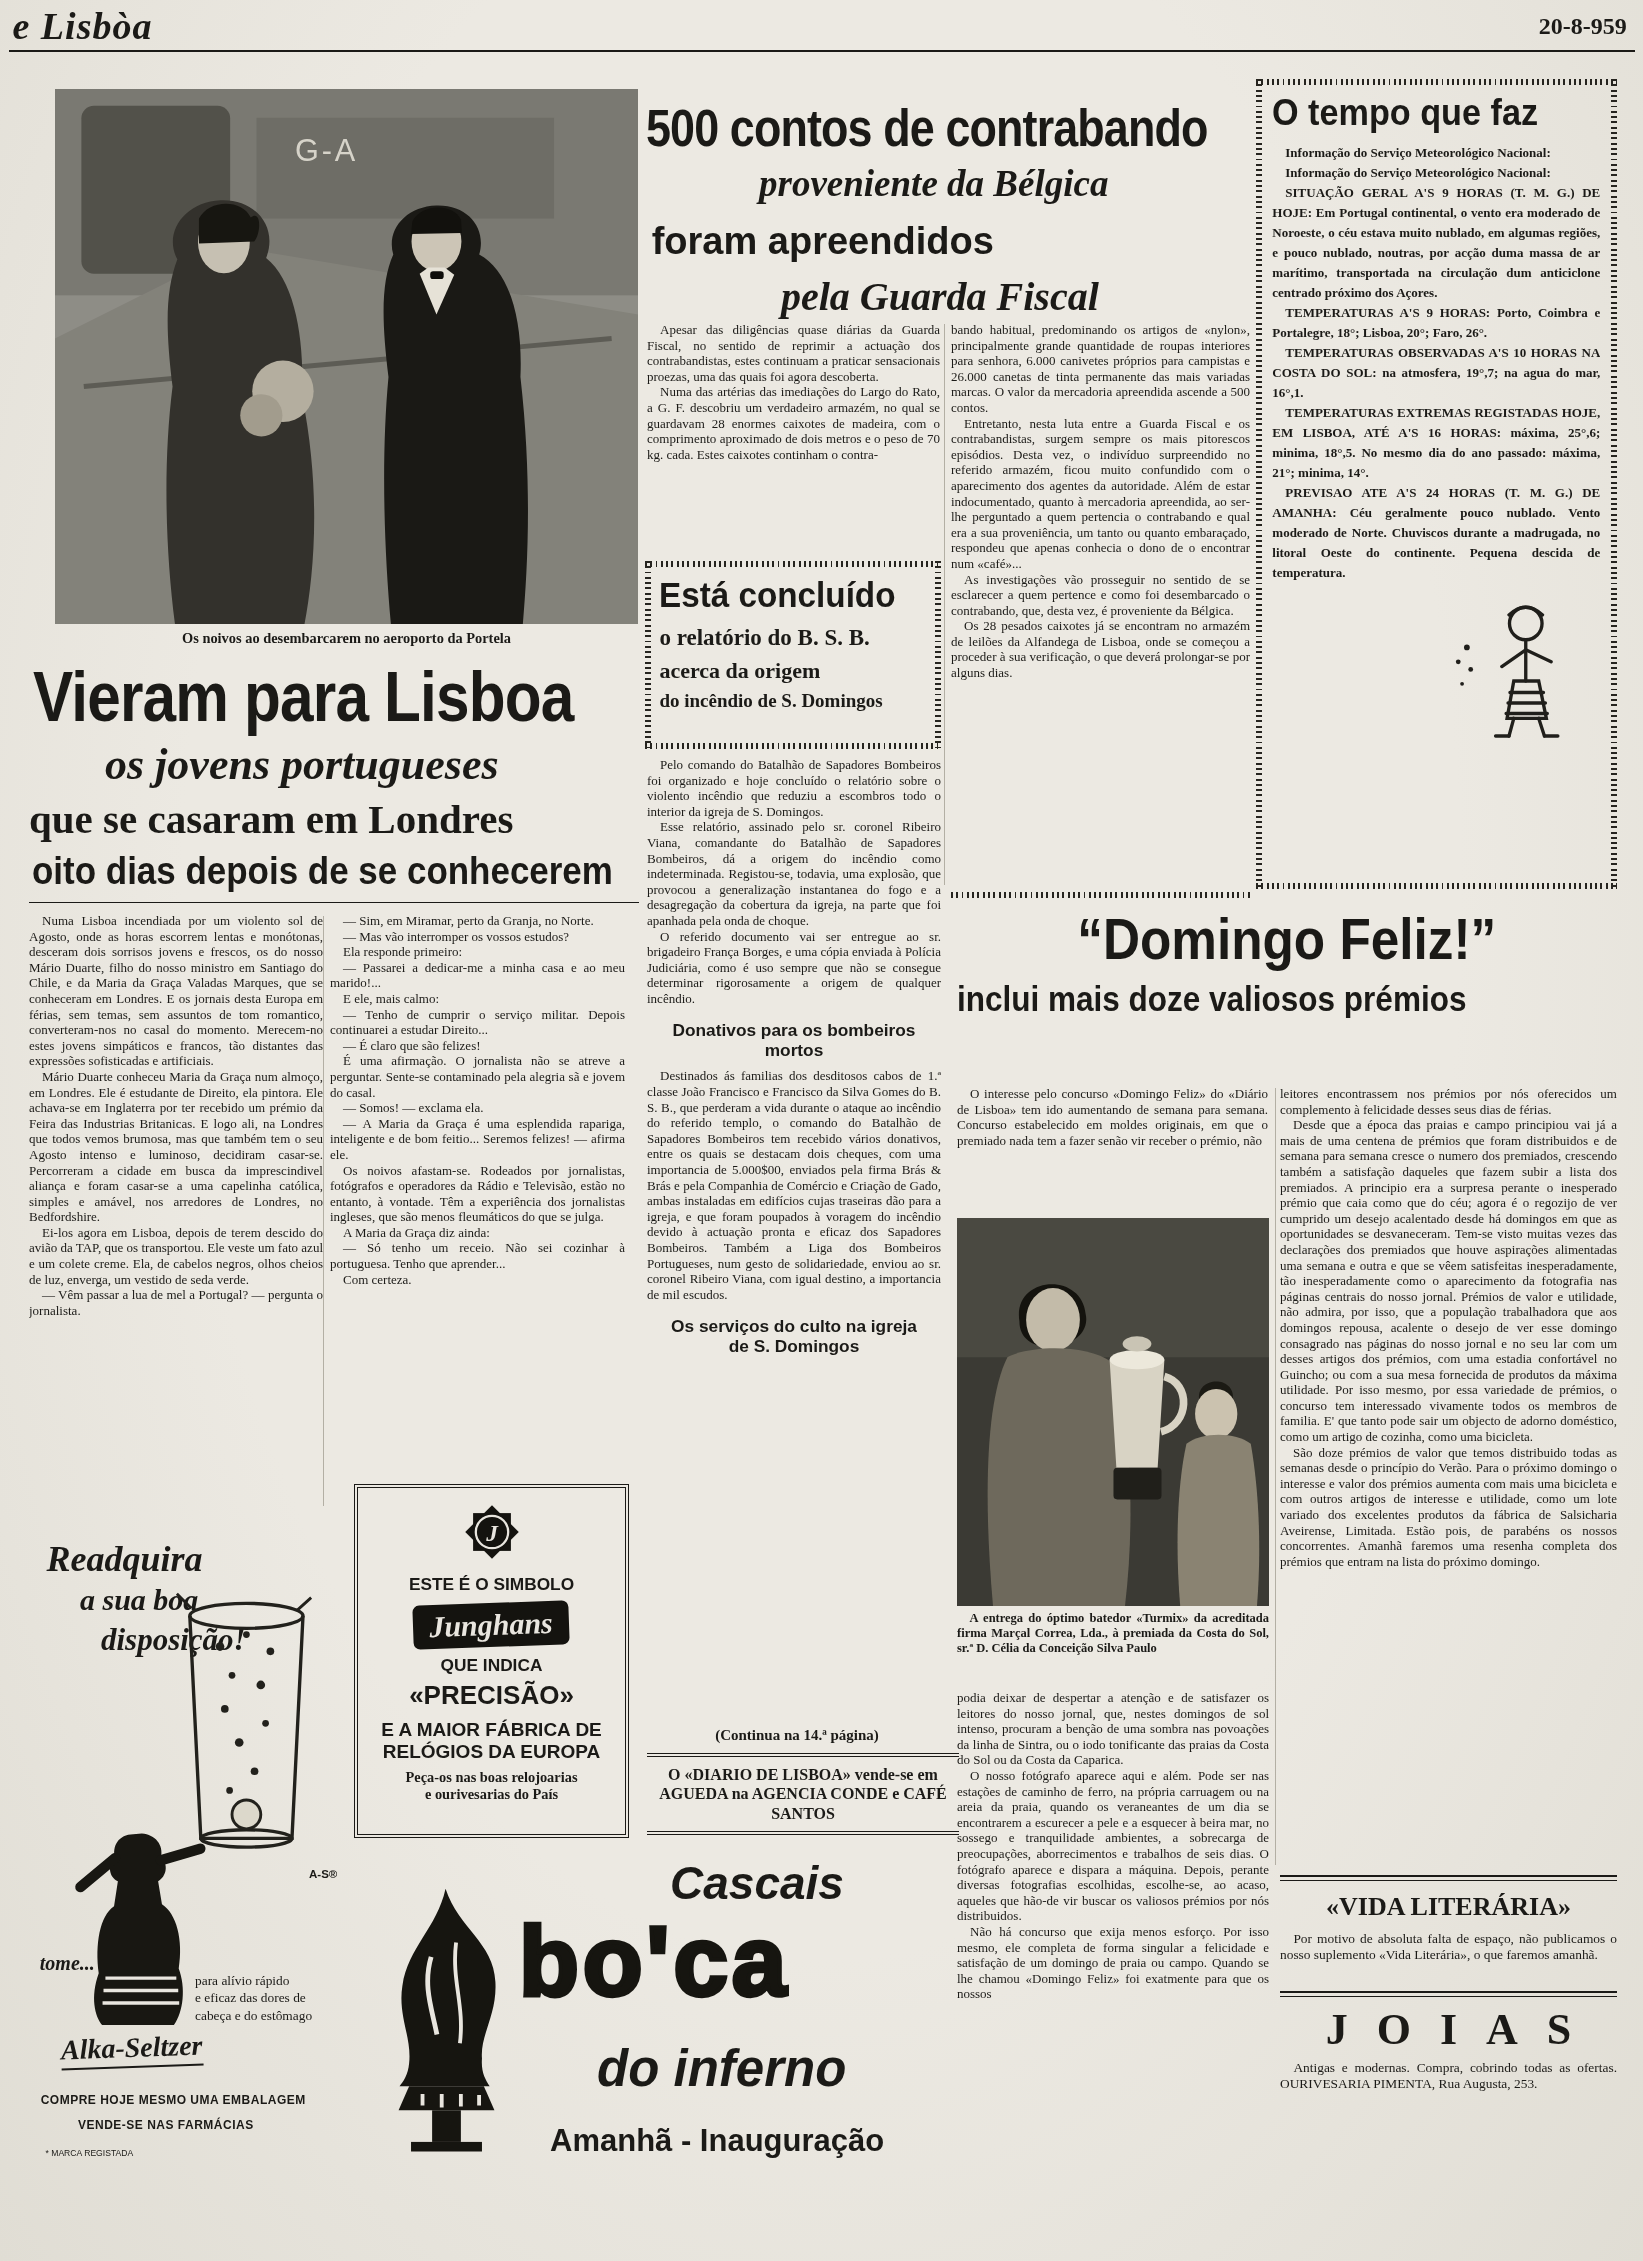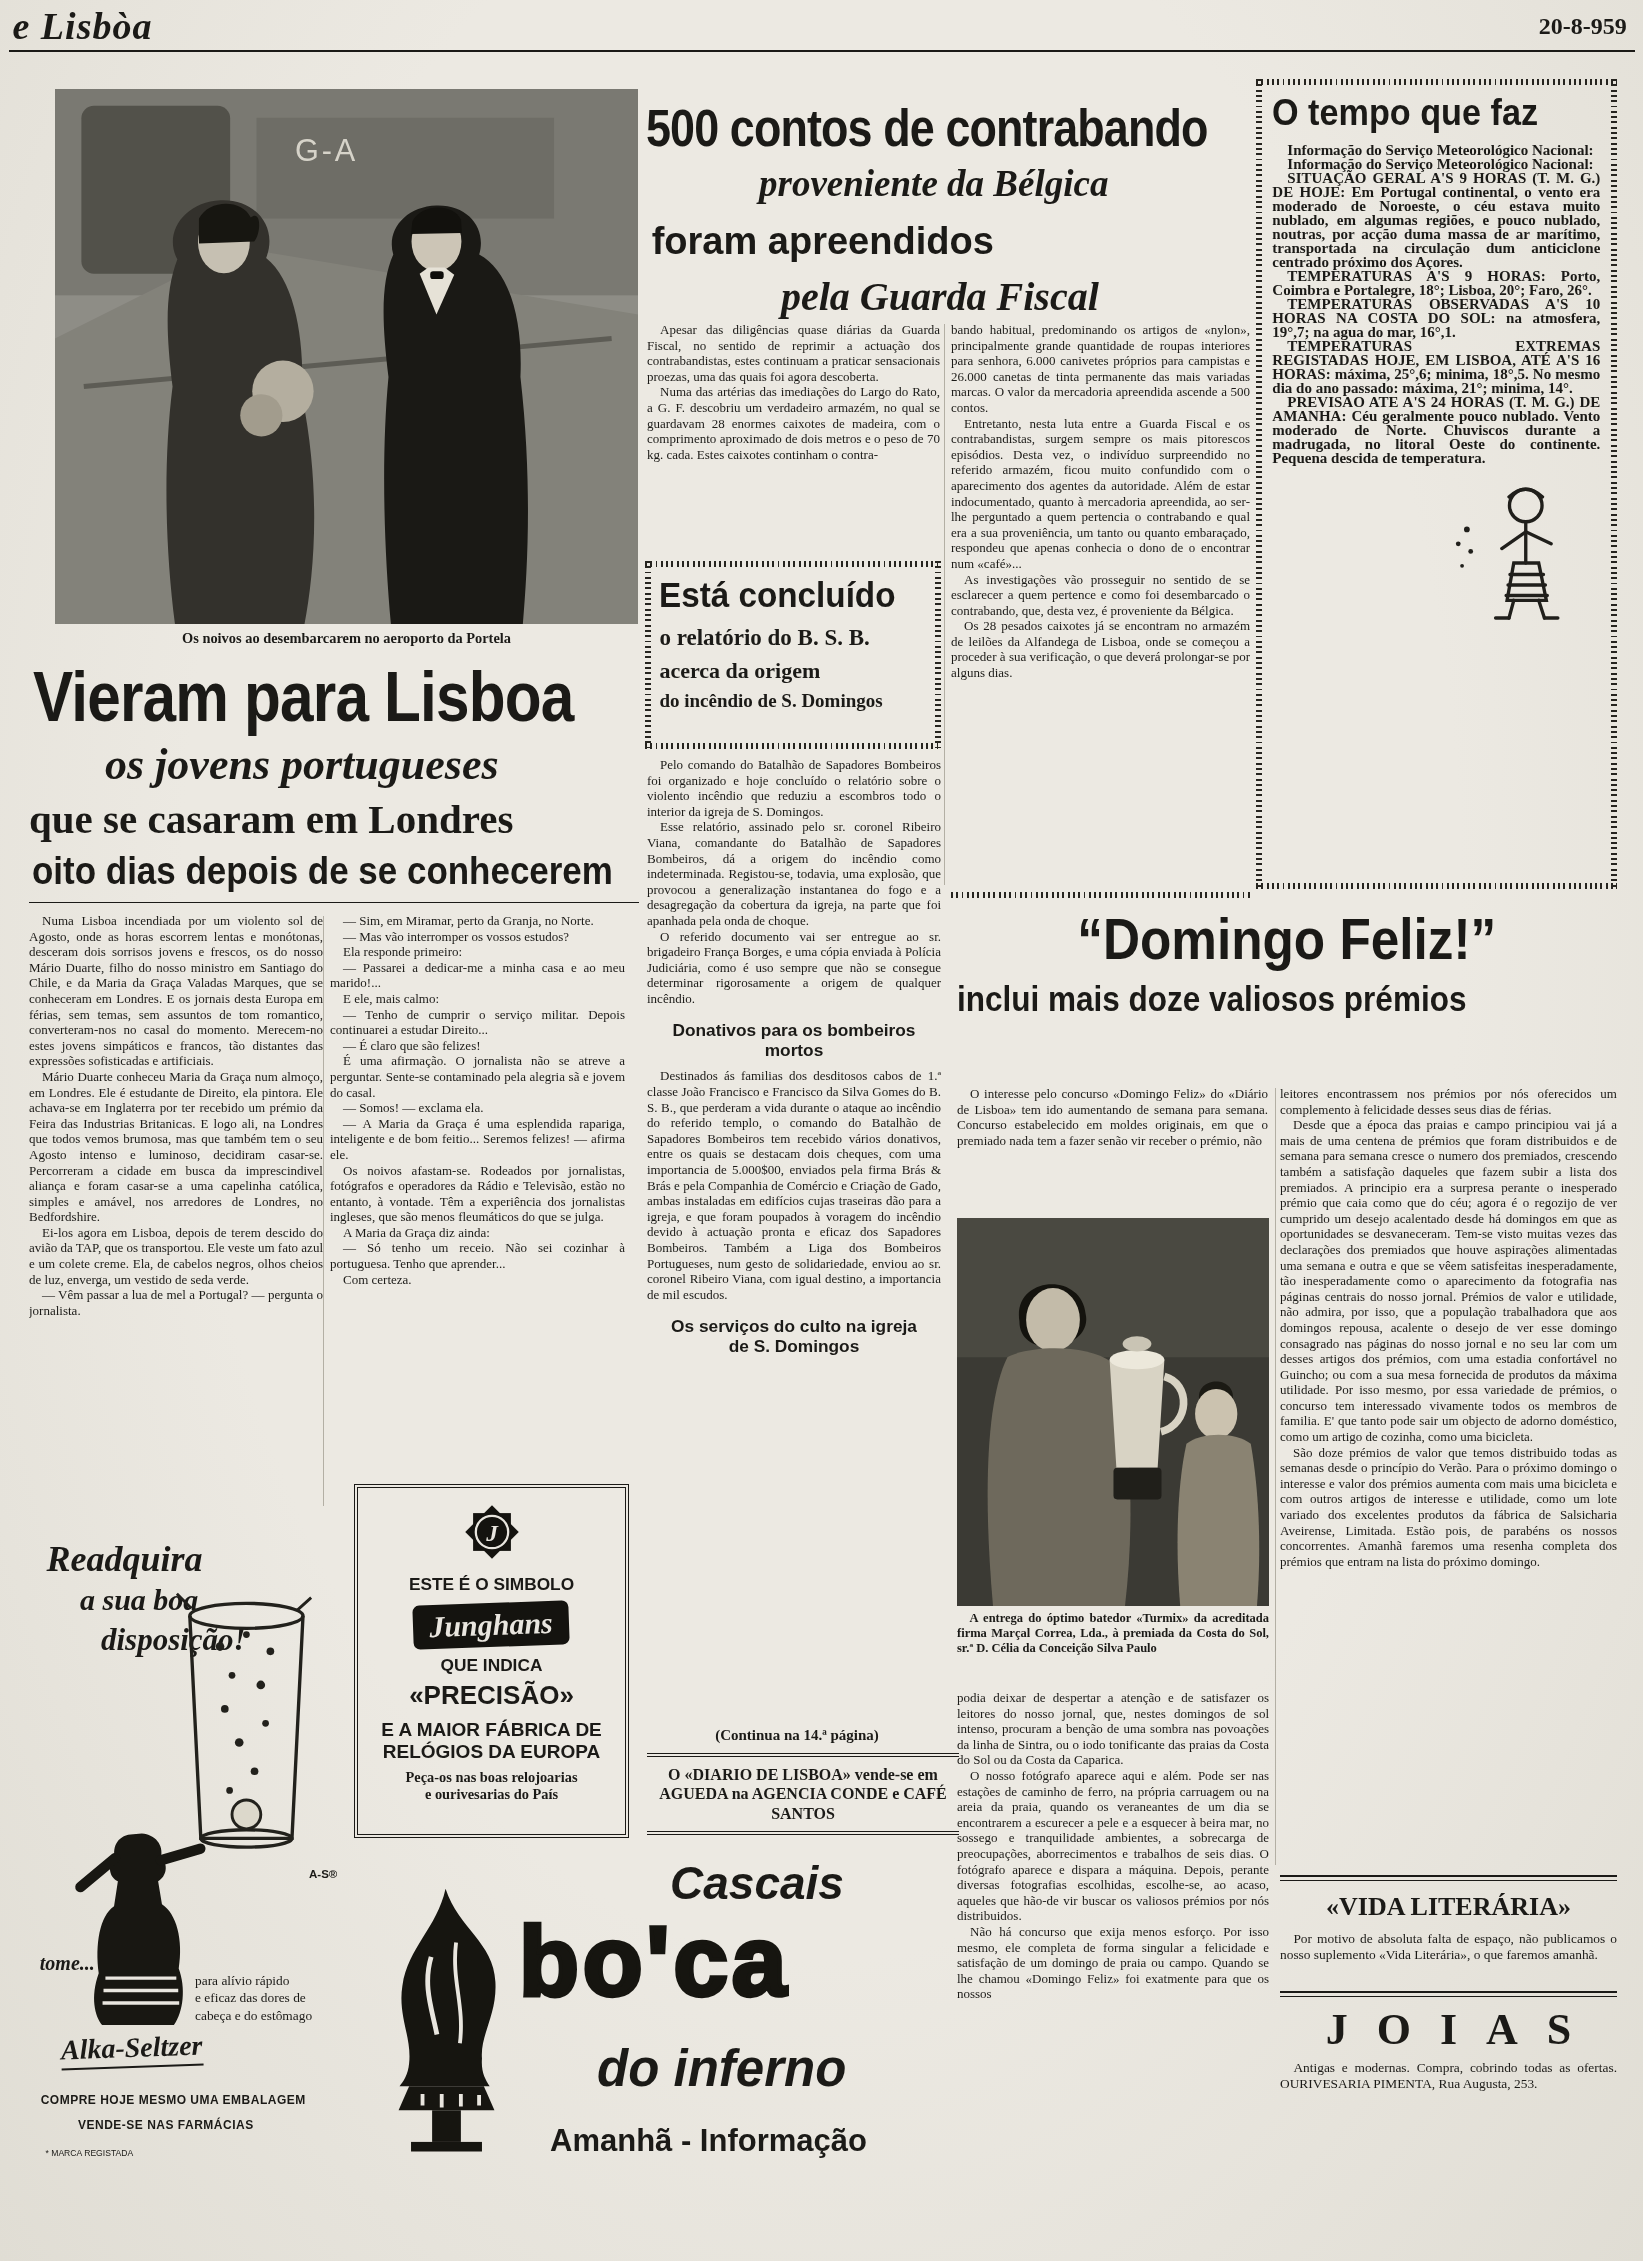--- a/index.html
+++ b/index.html
@@ -17,21 +17,21 @@
   .body27{font-size:13px;line-height:15.6px;}
   .condL{display:inline-block;transform-origin:left top;white-space:nowrap;}
   .condC{display:inline-block;transform-origin:center top;white-space:nowrap;}
   .rule{background:#1b1a17;}
   .colrule{background:#b3afa4;}
   .hatch-h{background:repeating-linear-gradient(90deg,#26241f 0 1.9px,transparent 1.9px 5.3px);}
   .hatch-v{background:repeating-linear-gradient(180deg,#26241f 0 1.9px,transparent 1.9px 5.3px);}
   figure{margin:0;}
   figure svg{display:block;width:100%;height:100%;}
   .subhead{font-family:"Liberation Sans",sans-serif;font-weight:bold;font-size:17.3px;line-height:20px;text-align:center;margin:13.4px 14.4px 8.6px 14.4px;}
-  .weather-body{font-weight:bold;font-size:15px;line-height:14px;}
+  .weather-body{font-weight:bold;font-size:13px;line-height:20px;}
   .dblrule{border-top:2.4px solid #1b1a17;border-bottom:1px solid #1b1a17;height:3.4px;}
 </style>
 </head>
 <body>
 
 <div id="paper">
 
   <div class="abs serif b i" style="left:12.5px;top:3.8px;font-size:38px;letter-spacing:1px;">e Lisbòa</div>
   <div class="abs serif b" style="right:16.3px;top:12.5px;font-size:24px;">20-8-959</div>
   <div class="abs rule" style="left:8.6px;top:50px;width:1626px;height:2.4px;"></div>
@@ -211,21 +211,21 @@
         <path d="M190,120 C180,200 208,250 198,330" stroke="#e9e6df" stroke-width="8" fill="none"></path>
         <path d="M92,420 L248,420 L270,470 L70,470 Z" fill="#161510"></path>
         <path d="M120,436 V460 M160,436 V464 M200,436 V462 M238,438 V460" stroke="#e9e6df" stroke-width="8"></path>
         <rect x="140" y="470" width="60" height="66" fill="#161510"></rect>
         <rect x="96" y="536" width="148" height="20" fill="#161510"></rect>
       </svg>
     </figure>
     <div class="abs sans b i" style="left:312px;top:4.8px;font-size:46px;">Cascais</div>
     <div class="abs sans b" style="left:161px;top:54px;font-size:98px;letter-spacing:3.8px;-webkit-text-stroke:4.3px #161510;color:#161510;">bo'ca</div>
     <div class="abs sans b i" style="left:239px;top:188px;font-size:51px;">do inferno</div>
-    <div class="abs sans b" style="left:192px;top:272px;font-size:31px;">Amanhã - Informação</div>
+    <div class="abs sans b" style="left:192px;top:272px;font-size:31px;">Amanhã - Inauguração</div>
   </div>
 
   <div class="abs" style="left:1256px;top:79px;width:361px;height:810px;">
     <div class="abs hatch-h" style="left:0;top:0;width:100%;height:6.2px;"></div>
     <div class="abs hatch-h" style="left:0;bottom:0;width:100%;height:6.2px;"></div>
     <div class="abs hatch-v" style="left:0;top:0;width:6.2px;height:100%;"></div>
     <div class="abs hatch-v" style="right:0;top:0;width:6.2px;height:100%;"></div>
     <div class="abs clip" style="left:16.3px;top:12.5px;width:328px;height:782px;">
       <div style="margin-bottom:9.6px;">
         <span class="condL sans b" style="font-size:36px;transform:scaleX(.95);">O tempo que faz</span>

